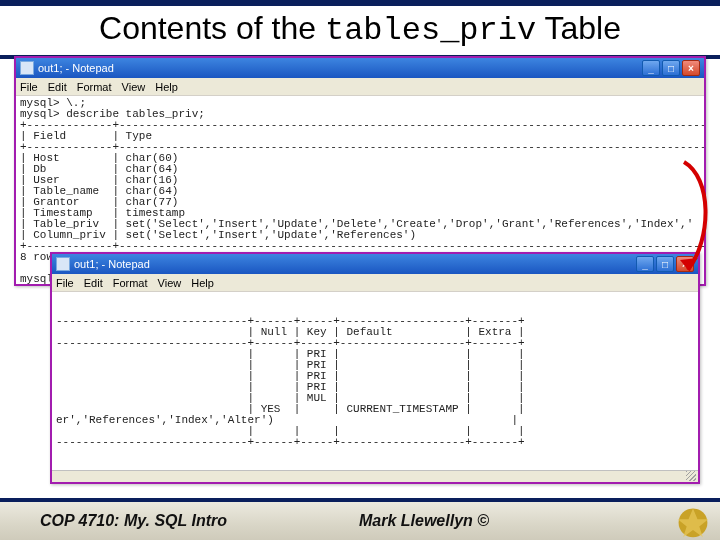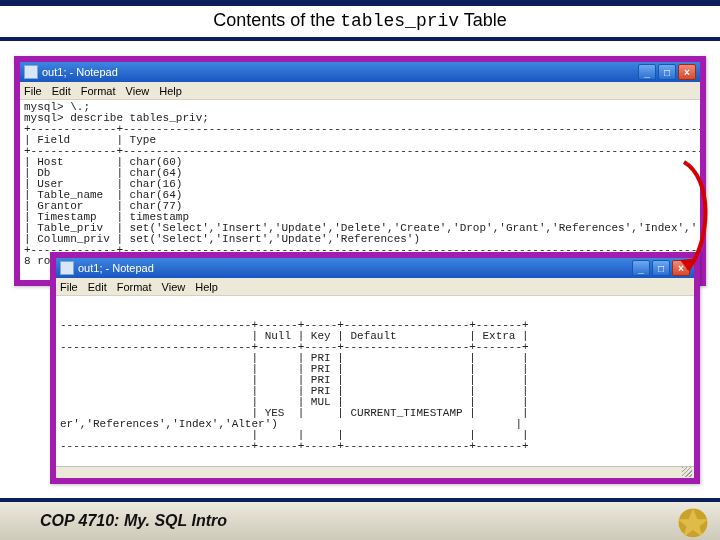--- a/index.html
+++ b/index.html
@@ -6,31 +6,31 @@
   body {
     width: 720px;
     height: 540px;
     font-family: Arial, sans-serif;
     background: #fff;
     position: relative;
     overflow: hidden;
   }
   .topbar { background: #0a1f5c; height: 6px; width: 100%; }
   .title {
-    font-size: 18px;
+    font-size: 32px;
     padding: 4px 0 6px 0;
     text-align: center;
     color: #000;
   }
   .title .mono { font-family: "Courier New", monospace; }
   .title-underline { background: #0a1f5c; height: 4px; width: 100%; }
 
   .notepad {
     position: absolute;
-    border: 6px solid #a21caf;
+    border: 2px solid #a21caf;
     background: #fff;
     box-shadow: 1px 1px 3px rgba(0,0,0,.25);
     font-family: Arial, sans-serif;
     font-size: 10px;
   }
   .titlebar {
     background: linear-gradient(to bottom, #3d85e0, #1a56c1);
     height: 20px;
     display: flex;
     align-items: center;
@@ -213,19 +213,20 @@
   </div>
 </div>
 
 <svg class="arrow" viewBox="0 0 36 120">
   <path d="M6 4 C 34 20, 34 80, 10 112" stroke="#d40000" stroke-width="4" fill="none"></path>
   <polygon points="10,112 20,100 2,102" fill="#d40000"></polygon>
 </svg>
 
 <div class="footer">
   <div class="l">COP 4710: My. SQL Intro</div>
+  <div class="r">Mark Llewellyn ©</div>
   <div class="logo">
     <svg viewBox="0 0 50 40">
       <circle cx="25" cy="22" r="16" fill="#c9a227"></circle>
       <path d="M25 6 L30 18 L42 18 L32 26 L36 38 L25 30 L14 38 L18 26 L8 18 L20 18 Z" fill="#e8c85a" opacity=".7"></path>
     </svg>
   </div>
 </div>
 
 </body></html>

